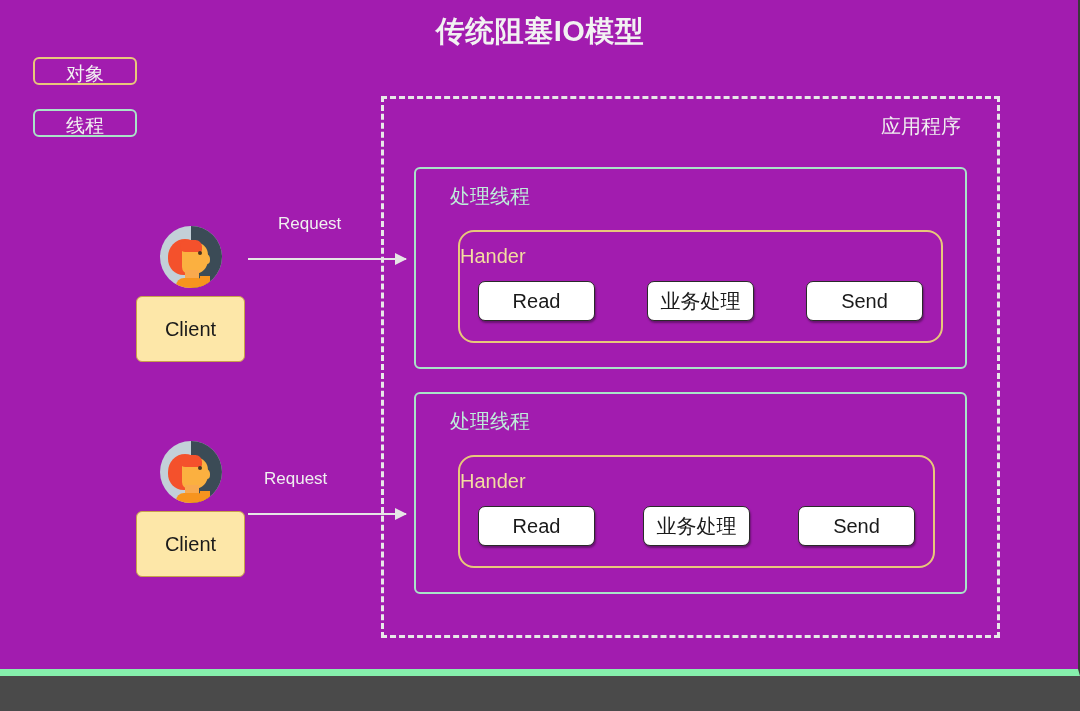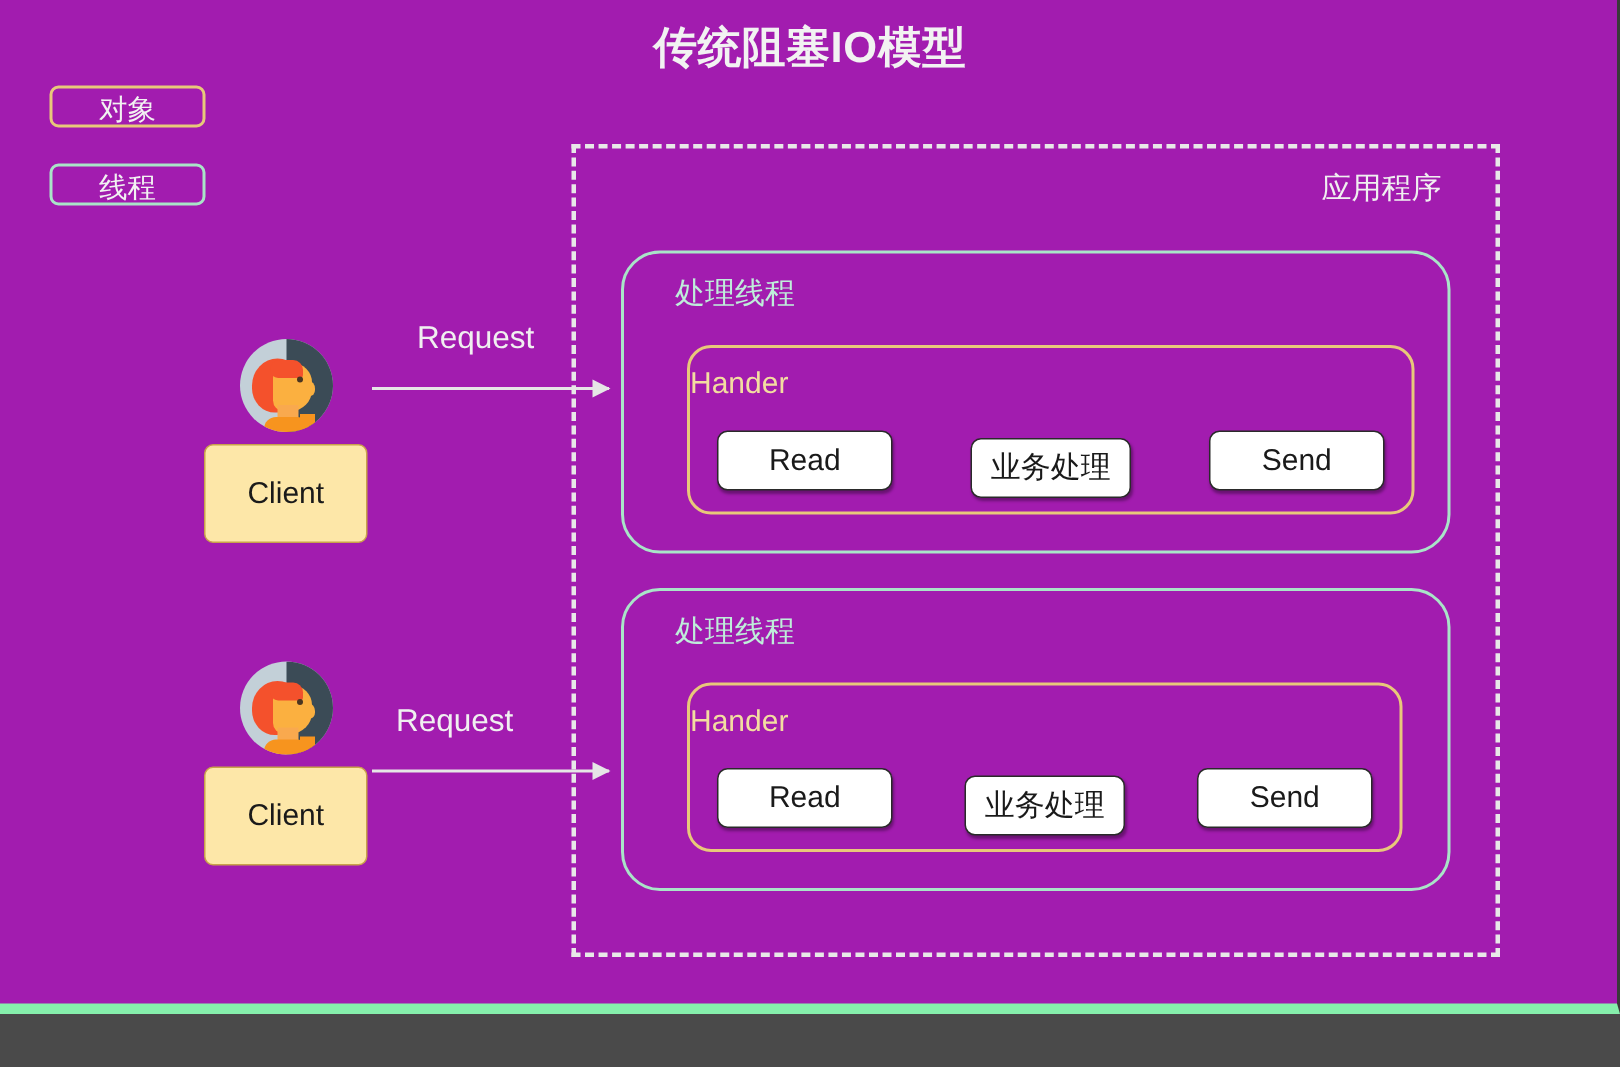--- a/index.html
+++ b/index.html
@@ -71,21 +71,21 @@
     color: #f0f0f0;
     font-size: 20px;
     line-height: 1;
   }
 
   
   .thread-box {
     position: absolute;
     box-sizing: border-box;
     border: 2px solid #a9e4c8;
-    border-radius: 26px;
+    border-radius: 6px;
     background: transparent;
   }
   .thread-box-1 { left: 414px; top: 167px; width: 553px; height: 202px; }
   .thread-box-2 { left: 414px; top: 392px; width: 553px; height: 202px; }
   .thread-label {
     position: absolute;
     left: 34px;
     top: 17px;
     color: #bfeeda;
     font-size: 20px;
@@ -128,21 +128,21 @@
     border: 1.5px solid #2a2a2a;
     border-radius: 7px;
     font-size: 20px;
     line-height: 1;
     padding: 9px 0;
     width: 117px;
     text-align: center;
     box-shadow: 1px 2px 2px rgba(0,0,0,0.35);
     box-sizing: border-box;
   }
-  .step-box.narrow { width: 107px; margin-top: 11px; }
+  .step-box.narrow { width: 107px; }
 
   
   .client-group { position: absolute; }
   .client-1 { left: 136px; top: 226px; }
   .client-2 { left: 136px; top: 441px; }
 
   .avatar {
     position: relative;
     width: 62px;
     height: 62px;
@@ -258,21 +258,21 @@
     border-left: 12px solid #e6e6e6;
     border-top: 6px solid transparent;
     border-bottom: 6px solid transparent;
   }
   .arrow-1 { left: 248px; top: 258px; width: 158px; }
   .arrow-2 { left: 248px; top: 513px; width: 158px; }
 
   .arrow-label {
     position: absolute;
     color: #f0f0f0;
-    font-size: 21px;
+    font-size: 17px;
     line-height: 1;
   }
   .arrow-label-1 { left: 278px; top: 215px; }
   .arrow-label-2 { left: 264px; top: 470px; }
 </style>
 </head>
 <body>
 
 <div id="canvas">
 

